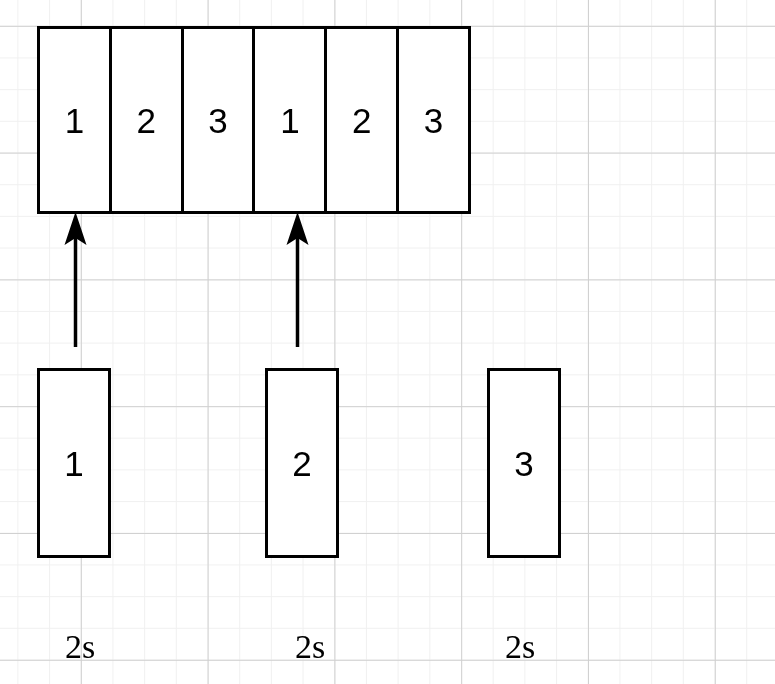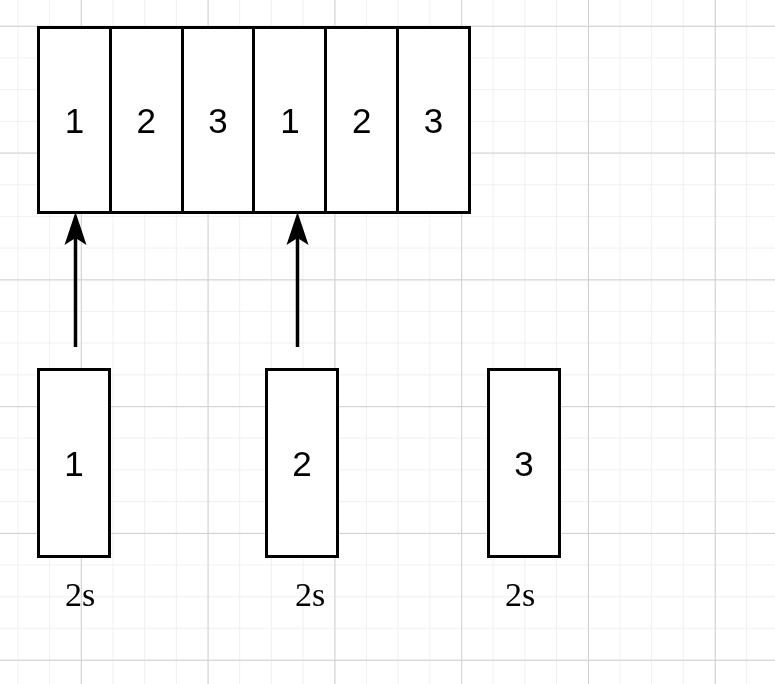--- a/index.html
+++ b/index.html
@@ -96,21 +96,21 @@
     line-height: 1;
     user-select: none;
   }
   .block.b1 { left: 37px; }
   .block.b2 { left: 265px; }
   .block.b3 { left: 487px; }
 
   
   .duration {
     position: absolute;
-    top: 576px;
+    top: 628px;
     width: 120px;
     text-align: center;
     font-family: "Liberation Serif", serif;
     font-size: 34px;
     color: #000000;
     line-height: 1.1;
     user-select: none;
   }
   .duration.d1 { left: 20px; }
   .duration.d2 { left: 250px; }

